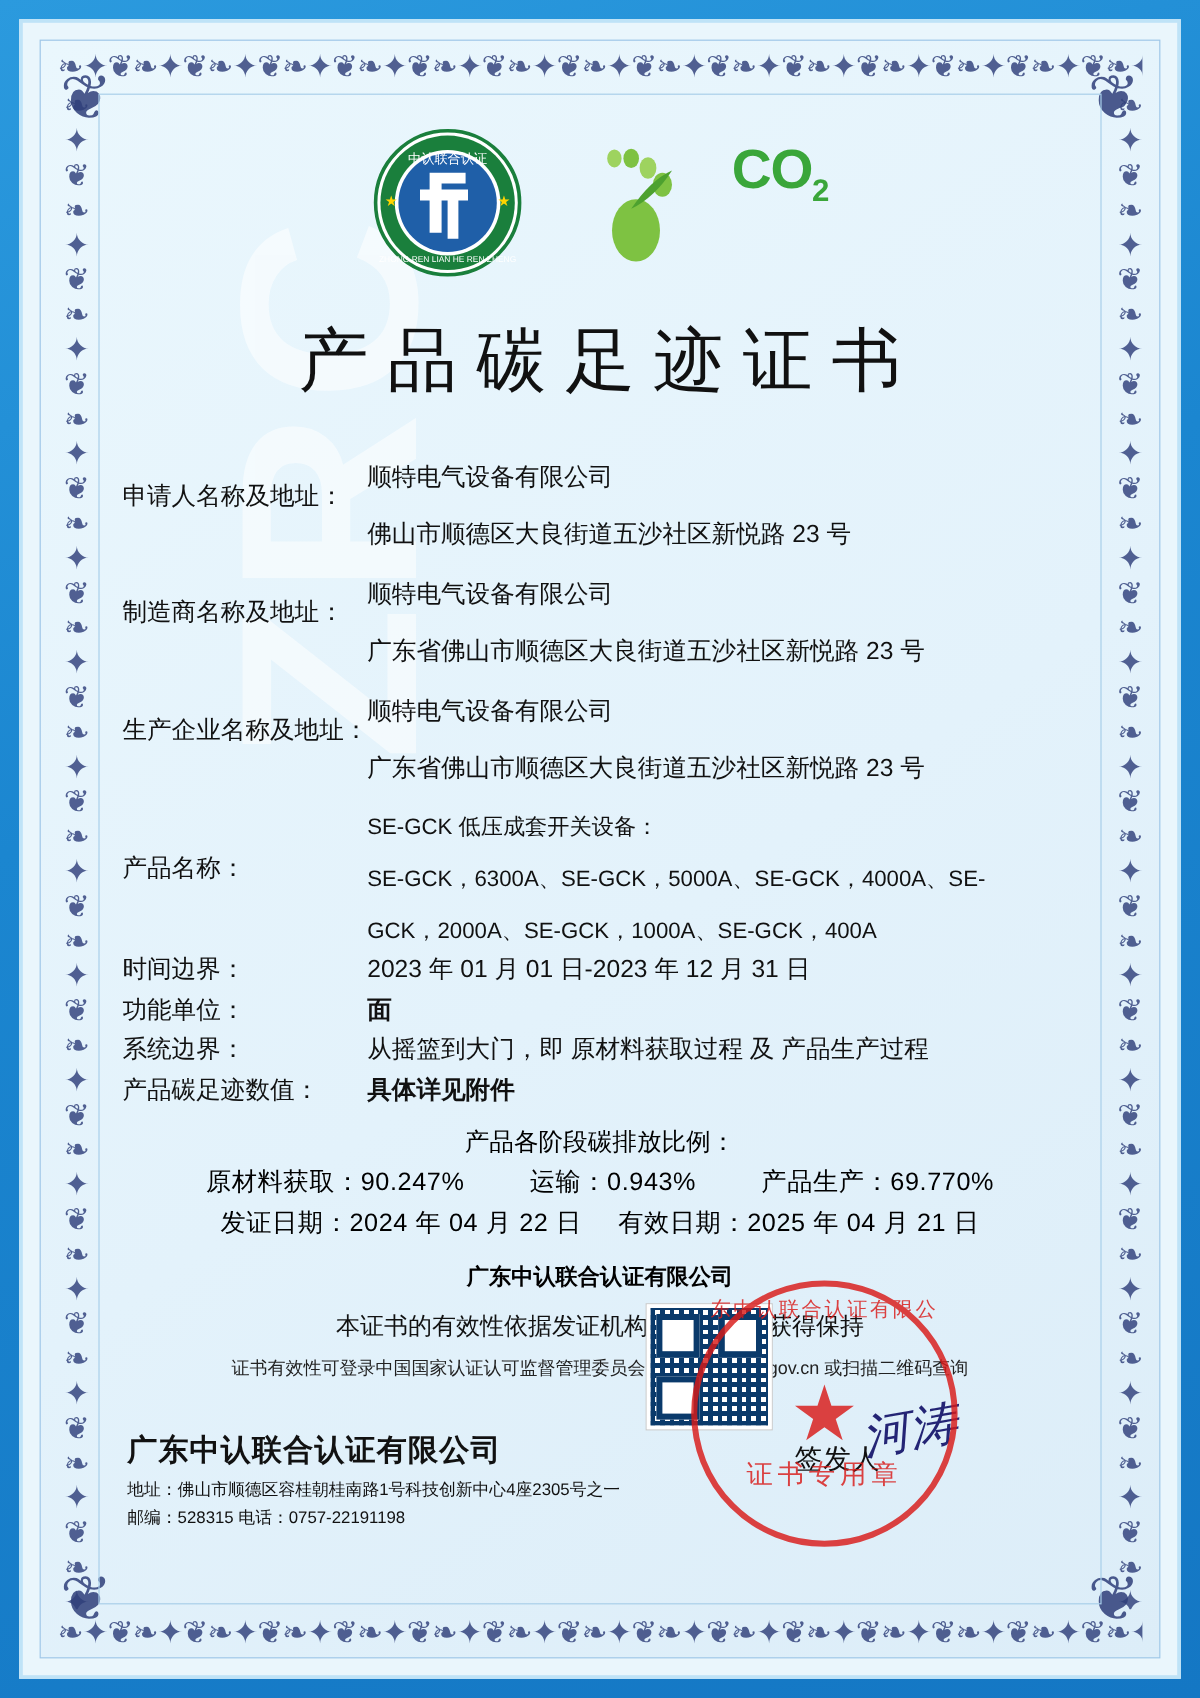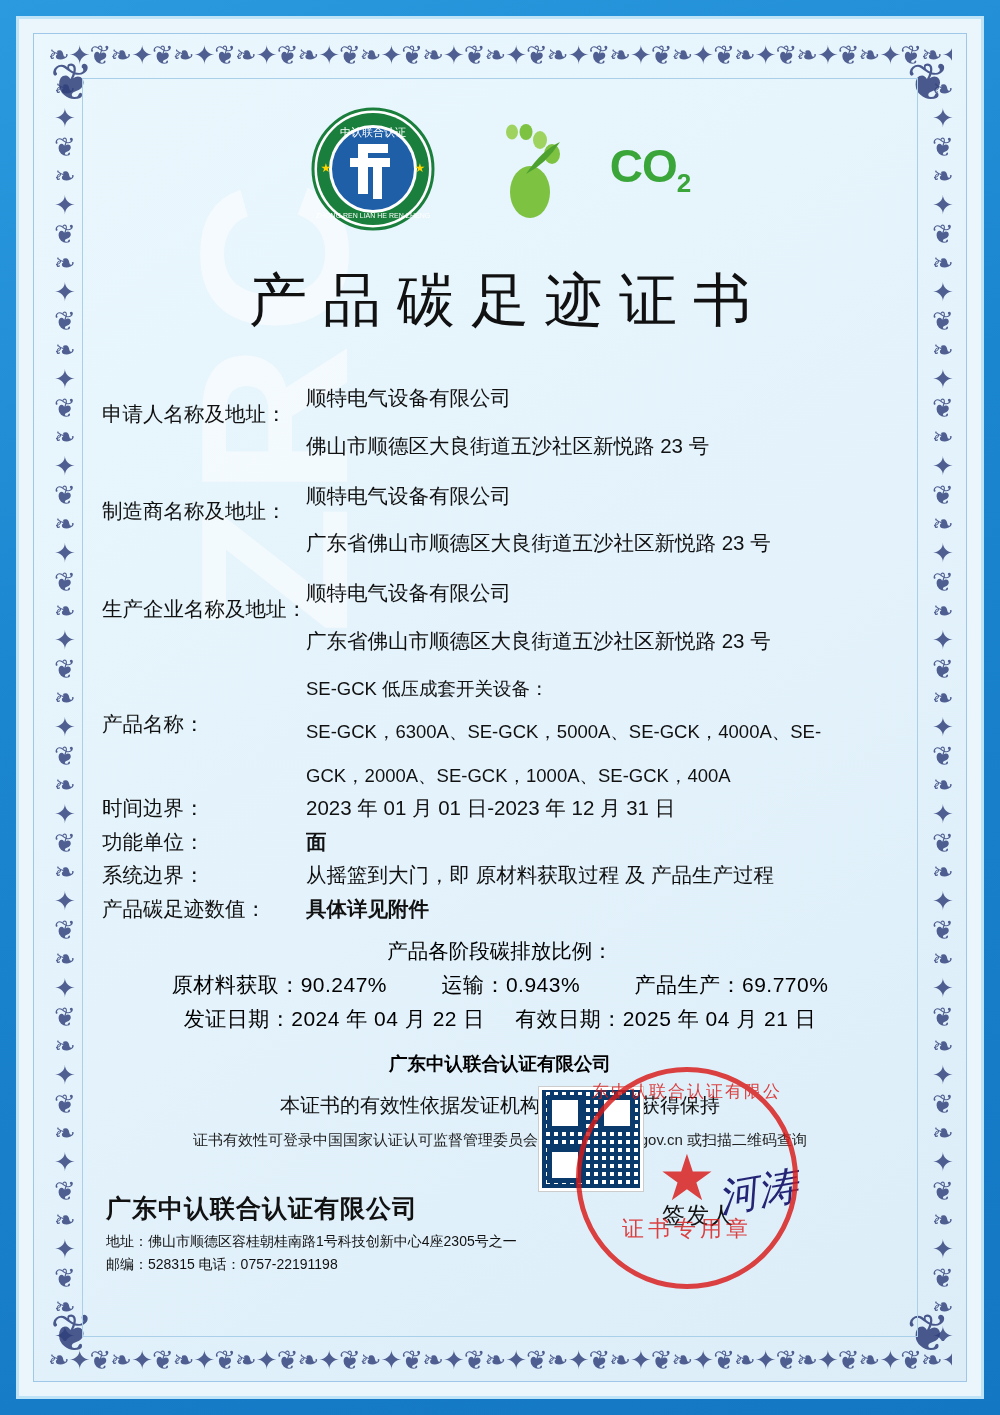--- a/index.html
+++ b/index.html
@@ -84,21 +84,21 @@
 
   .logos{
     display:flex;
     justify-content:center;
     align-items:center;
     gap:60px;
     height:130px;
     margin-top:14px;
   }
   .logo-cnca{position:relative;width:126px;height:126px;}
-  .logo-co2{display:flex;align-items:center;gap:4px;}
+  .logo-co2{display:flex;align-items:flex-start;gap:4px;}
   .co2-text{
     font-size:46px;
     font-weight:bold;
     color:#3aa63a;
     letter-spacing:-1px;
   }
   .co2-text sub{font-size:26px;}
 
   .title{
     text-align:center;

